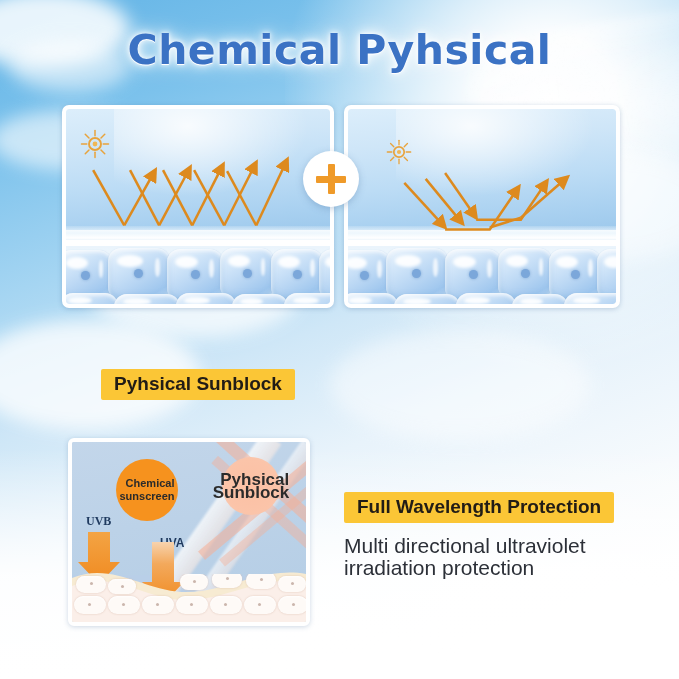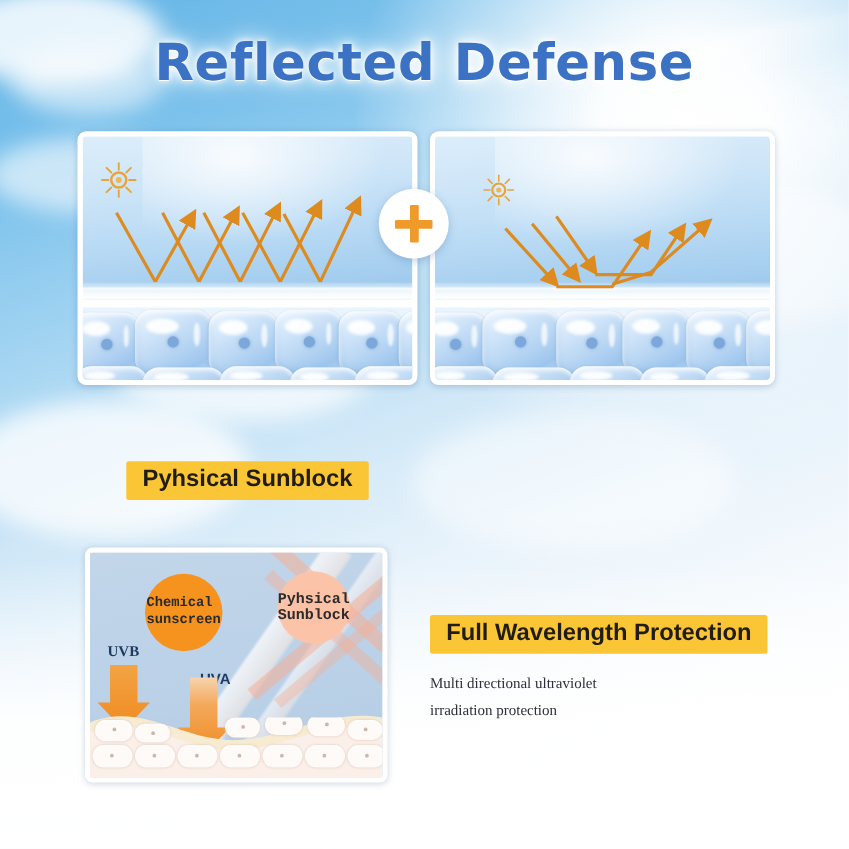--- a/index.html
+++ b/index.html
@@ -98,56 +98,56 @@
   #bottom-panel{position:absolute;left:68px;top:438px;width:242px;height:188px;
     background:#fff;border:4px solid #fff;border-radius:6px;box-sizing:border-box;
     box-shadow:0 1px 5px rgba(60,100,150,.25);overflow:hidden;}
   #bp-scene{position:absolute;inset:0;overflow:hidden;background:#b9cfe8;}
   #bp-sky{position:absolute;left:0;right:0;top:0;height:74%;
     background:linear-gradient(170deg,#c3d6ea 0%,#bcd2e8 55%,#b7cfe6 100%);}
   .bp-band{position:absolute;background:linear-gradient(90deg,rgba(255,255,255,.75),rgba(255,235,225,.55));
     filter:blur(1px);}
   .bp-pinkband{position:absolute;background:rgba(246,175,150,.55);filter:blur(.6px);}
   .circ{position:absolute;border-radius:50%;display:flex;align-items:center;justify-content:center;
-    text-align:left;line-height:13px;font-weight:bold;font-family:Liberation Mono, monospace;}
+    text-align:right;line-height:13px;font-weight:bold;}
   #circ-chem{left:44px;top:17px;width:62px;height:62px;background:#F6921E;color:#2b2b2b;font-size:11px;}
   #circ-phys{left:150px;top:15px;width:58px;height:58px;
     background:radial-gradient(circle,#fbc0a4 0%,#fbc4a9 65%,rgba(251,196,164,.6) 100%);
-    color:#2b2b2b;font-size:12px;}
+    color:#2b2b2b;font-size:17px;}
   .uvlbl{position:absolute;color:#1f3a5f;font-size:12px;font-weight:bold;}
   .sk-cell{position:absolute;border-radius:9px;background:#fefaf7;
     box-shadow:inset 0 1px 2px rgba(255,255,255,.9),0 0 2px rgba(220,190,175,.9);}
   .sk-cell i{position:absolute;left:45%;top:38%;width:3px;height:3px;border-radius:50%;
     background:#cbb6ad;font-style:normal;}
 
   
   #cap-bottom{position:absolute;left:344px;top:492px;width:310px;}
   #cap-bottom .badge{font-size:19px;}
-  #cap-bottom .sub{margin-top:12px;font-size:12px;line-height:22px;font-family:Liberation Serif, serif;}
+  #cap-bottom .sub{margin-top:12px;font-size:21px;line-height:22px;}
 </style>
 </head>
 <body>
 
 <div id="stage">
 
   <div class="bg bg-base"></div>
   <div class="bg-sun"></div>
   <div class="bg-ray"></div>
   <div class="cloud c1"></div>
   <div class="cloud c2"></div>
   <div class="cloud c3"></div>
   <div class="cloud c4"></div>
   <div class="cloud c5"></div>
   <div class="cloud c6"></div>
   <div class="cloud c7"></div>
   <div class="cloud c8"></div>
   <div class="cloud c9"></div>
   <div class="bg-bottomfade"></div>
 
-  <div id="title">Reflected Defense</div>
+  <div id="title">Chemical Pyhsical</div>
 
   <div id="top-panels">
 
     <div class="panel left">
       <div class="scene">
         <div class="sky-in"></div>
         <div class="barrier"></div>
         <div class="gapwhite"></div>
         <div class="cells">
           <div class="cell" style="left:-8px;top:4px;width:54px;height:50px;">

